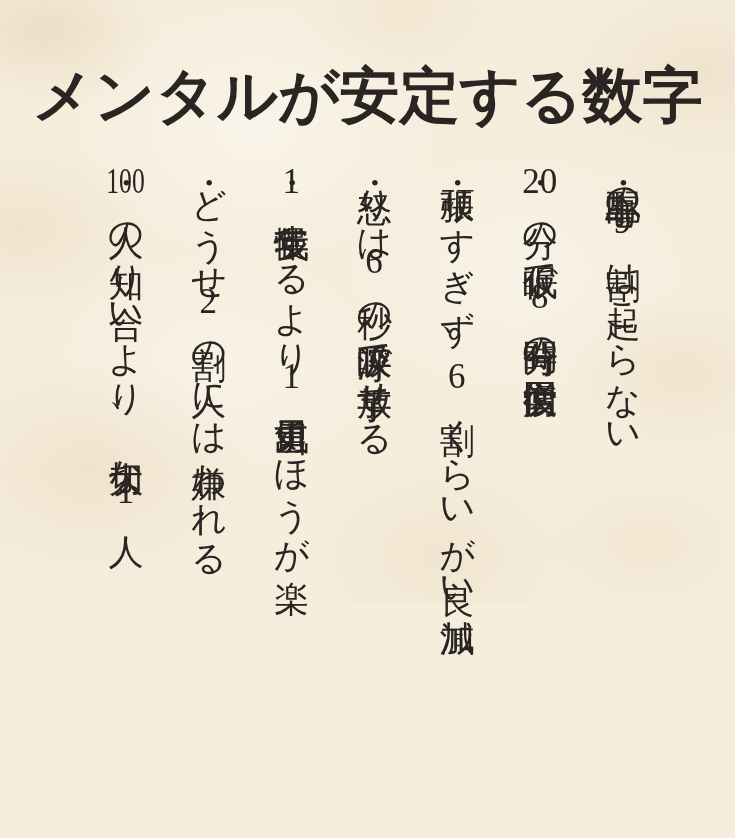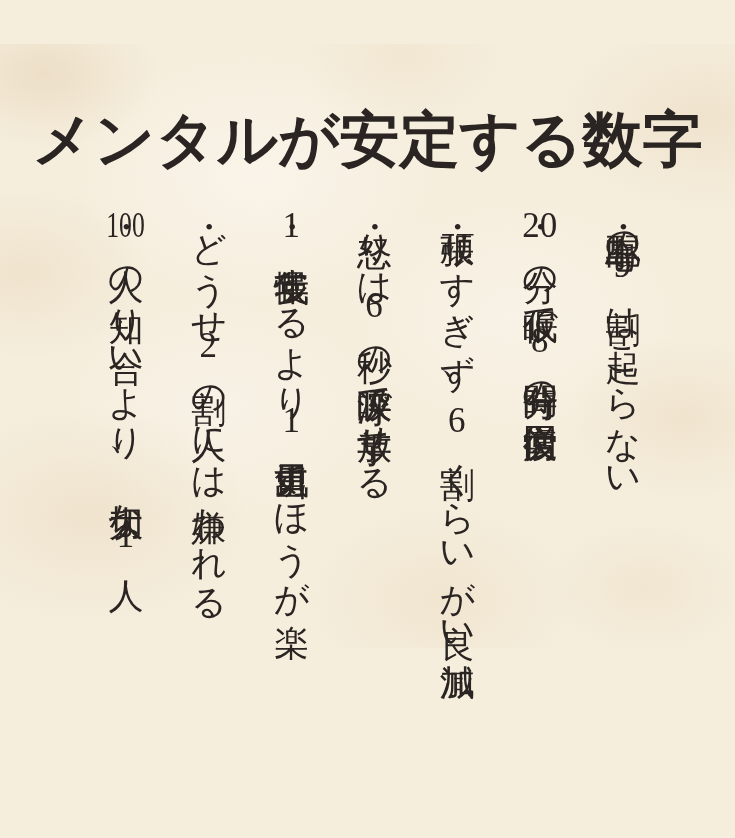--- a/index.html
+++ b/index.html
@@ -25,21 +25,20 @@
       radial-gradient(190px 130px at 3% 38%,  rgba(233,214,187,0.45), transparent 68%),
       radial-gradient(150px 100px at 55% 2%,  rgba(236,219,193,0.40), transparent 70%),
       radial-gradient(240px 160px at 12% 78%, rgba(231,211,183,0.40), transparent 70%),
       radial-gradient(200px 140px at 60% 92%, rgba(233,214,186,0.38), transparent 70%),
       radial-gradient(170px 120px at 93% 62%, rgba(232,212,184,0.40), transparent 70%),
       radial-gradient(150px 100px at 88% 90%, rgba(234,216,189,0.38), transparent 70%),
       radial-gradient(260px 180px at 35% 22%, rgba(251,246,238,0.75), transparent 72%),
       radial-gradient(240px 170px at 70% 45%, rgba(250,245,236,0.65), transparent 72%),
       radial-gradient(230px 160px at 30% 60%, rgba(250,245,237,0.60), transparent 72%),
       var(--background);
-    margin-top: 44px;
   }
   .title {
     position: absolute;
     top: 63px;
     left: 0;
     right: 0;
     text-align: center;
     font-size: 60px;
     line-height: 1.1;
     font-weight: 600;

